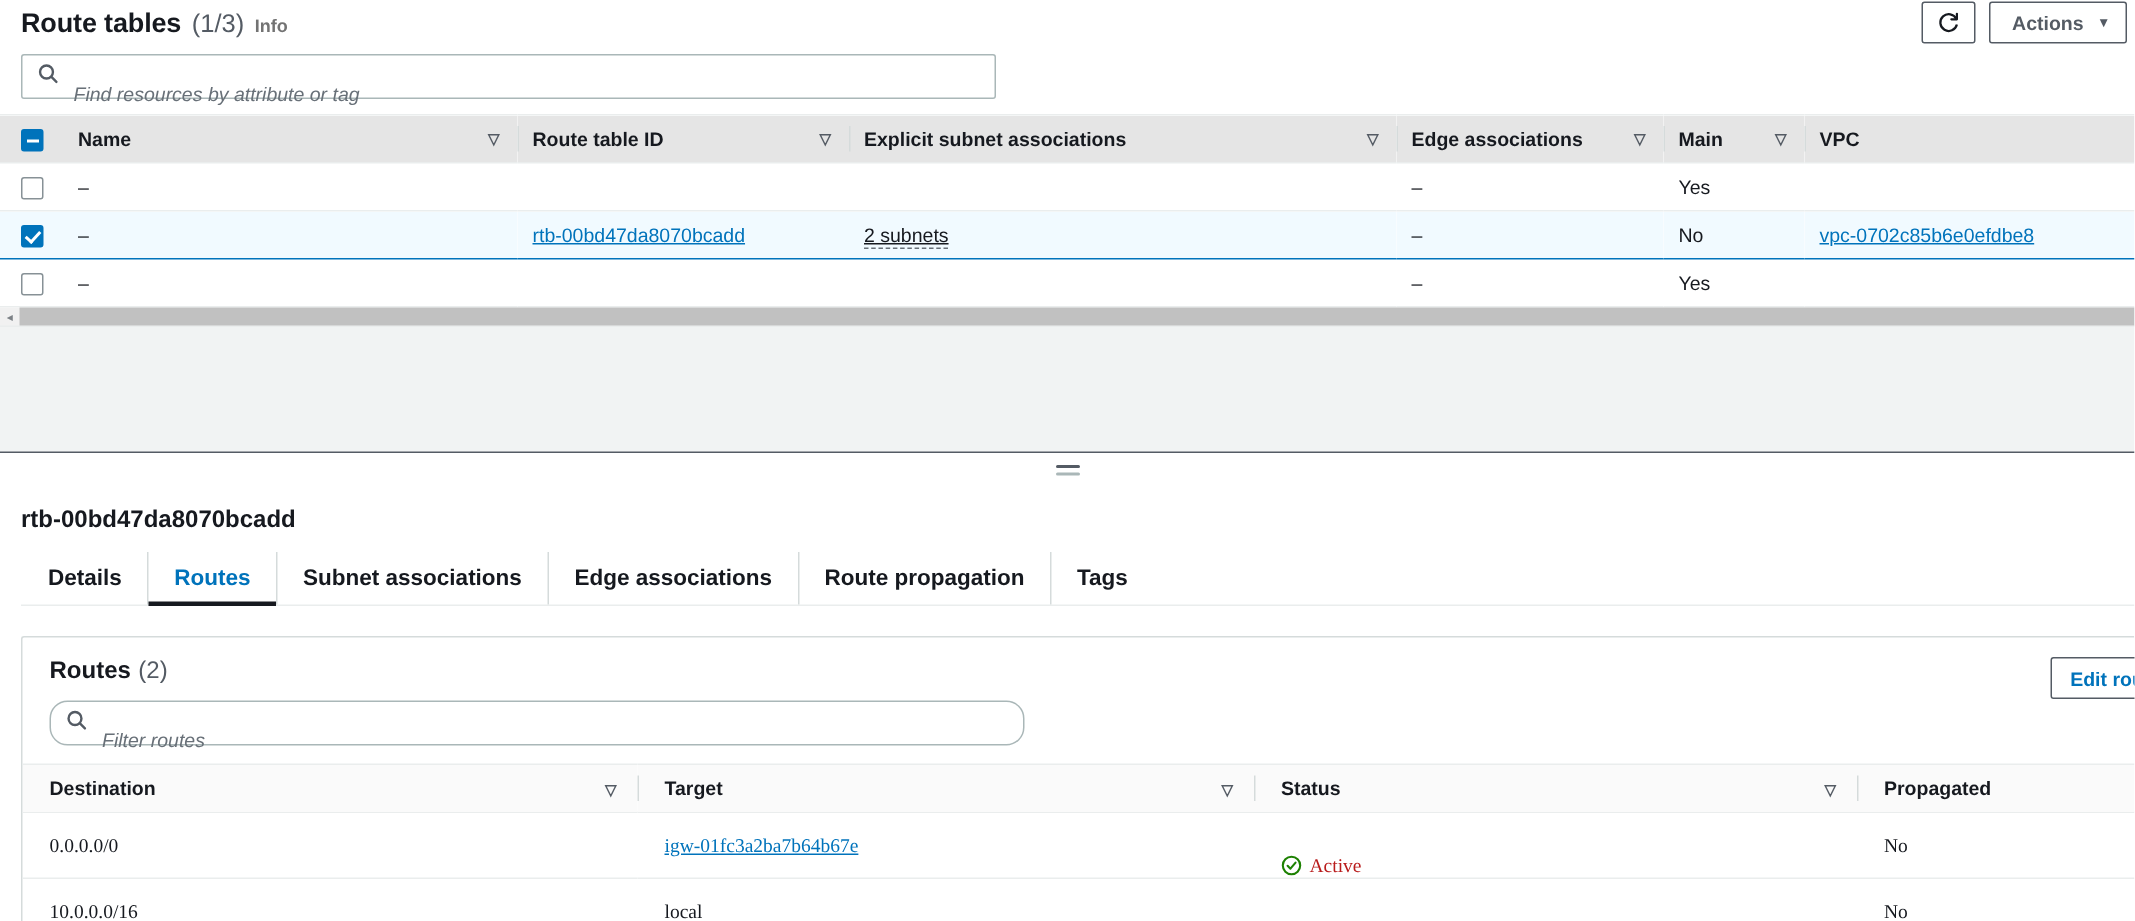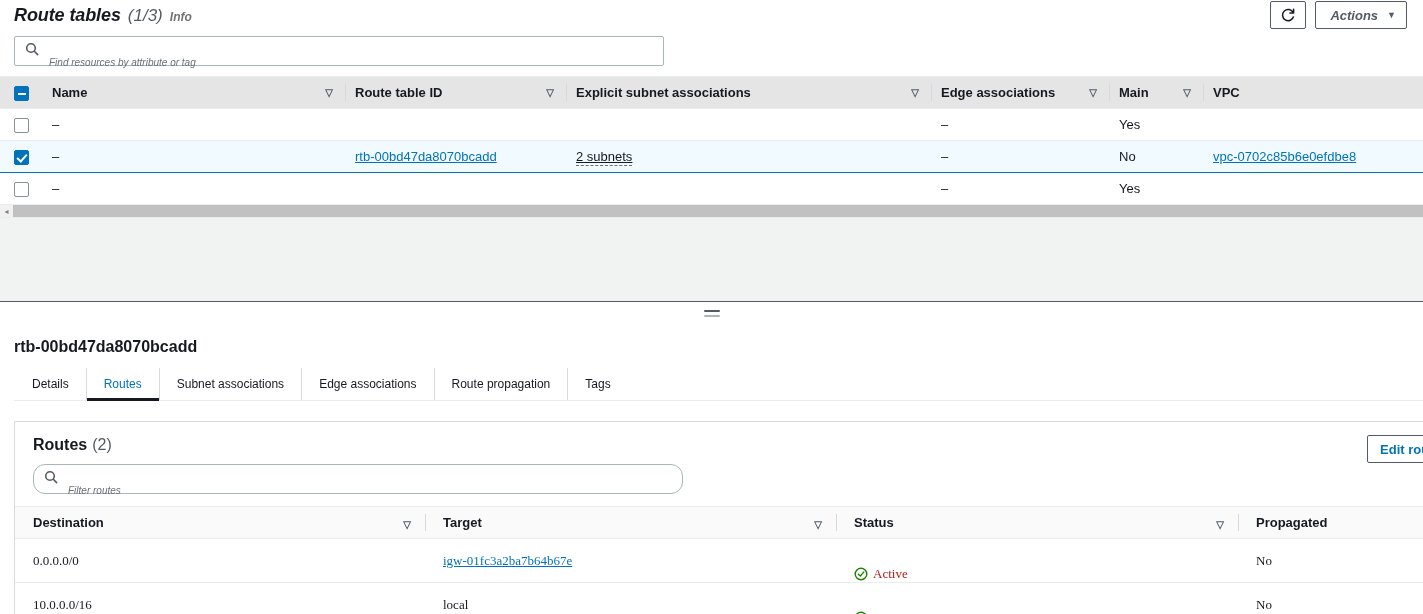--- a/index.html
+++ b/index.html
@@ -11,23 +11,22 @@
     color: #16191f;
     overflow: hidden;
   }
   .page { position: relative; width: 1423px; height: 614px; }
 
   
   .top-section { position: relative; }
 
   .top-header {
     display: flex; align-items: center;
-    padding: 0 16px 0 14px;
+    padding: 0 5px 0 14px;
     height: 30px;
-    font-style: italic;
   }
   .title-row { display: flex; align-items: baseline; gap: 7px; }
   .title-main { font-size: 18px; font-weight: bold; letter-spacing: -0.1px; color: #16191f; }
   .title-count { font-size: 17px; font-weight: normal; color: #545b64; }
   .info-link { font-size: 12px; font-weight: bold; color: #737373; cursor: pointer; }
 
   .top-actions {
     margin-left: auto; display: flex; align-items: center; gap: 9px;
     padding-right: 0;
   }
@@ -55,21 +54,21 @@
     width: 650px; height: 30px;
     border: 1px solid #aab7b8;
     border-radius: 2px;
     background: #fff;
     display: flex; align-items: center;
   }
   .search-icon { margin: 0 8px 0 10px; flex: 0 0 auto; display: block; }
   .search-input {
     border: 0; outline: 0; background: transparent;
     font-family: "Liberation Sans", sans-serif;
-    font-size: 10px; font-style: italic; color: #687078;
+    font-size: 13px; font-style: italic; color: #687078;
     width: 100%; height: 100%; margin-top: 23px;
   }
   .search-input::placeholder { color: #687078; font-style: italic; opacity: 1; }
 
   
   table { border-collapse: collapse; width: 100%; table-layout: fixed; }
 
   .rt-table thead th {
     background: #e5e5e5;
     border-top: 1px solid #eaeded;
@@ -152,21 +151,21 @@
   .grip span { display: block; height: 2px; border-radius: 1px; }
   .grip .g1 { background: #545b64; }
   .grip .g2 { background: #aab7b8; margin-top: 3px; }
 
   
   .detail { padding: 0 0 0 14px; }
   .detail-title { font-size: 16px; font-weight: bold; color: #16191f; padding: 10px 0 0 0; }
 
   .tabs { display: flex; align-items: stretch; border-bottom: 1px solid #eaeded; margin-top: 12px; }
   .tab {
-    font-size: 12px; font-weight: normal; color: #16191f;
+    font-size: 15px; font-weight: bold; color: #16191f;
     padding: 9px 17px 9px 17px;
     cursor: pointer; position: relative;
     border-right: 1px solid #d5dbdb;
     white-space: nowrap;
   }
   .tab:first-child { padding-left: 18px; }
   .tab.active { color: #0073bb; }
   .tab.active::after {
     content: ""; position: absolute; left: 0; right: 0; bottom: -1px; height: 3px;
     background: #16191f;

